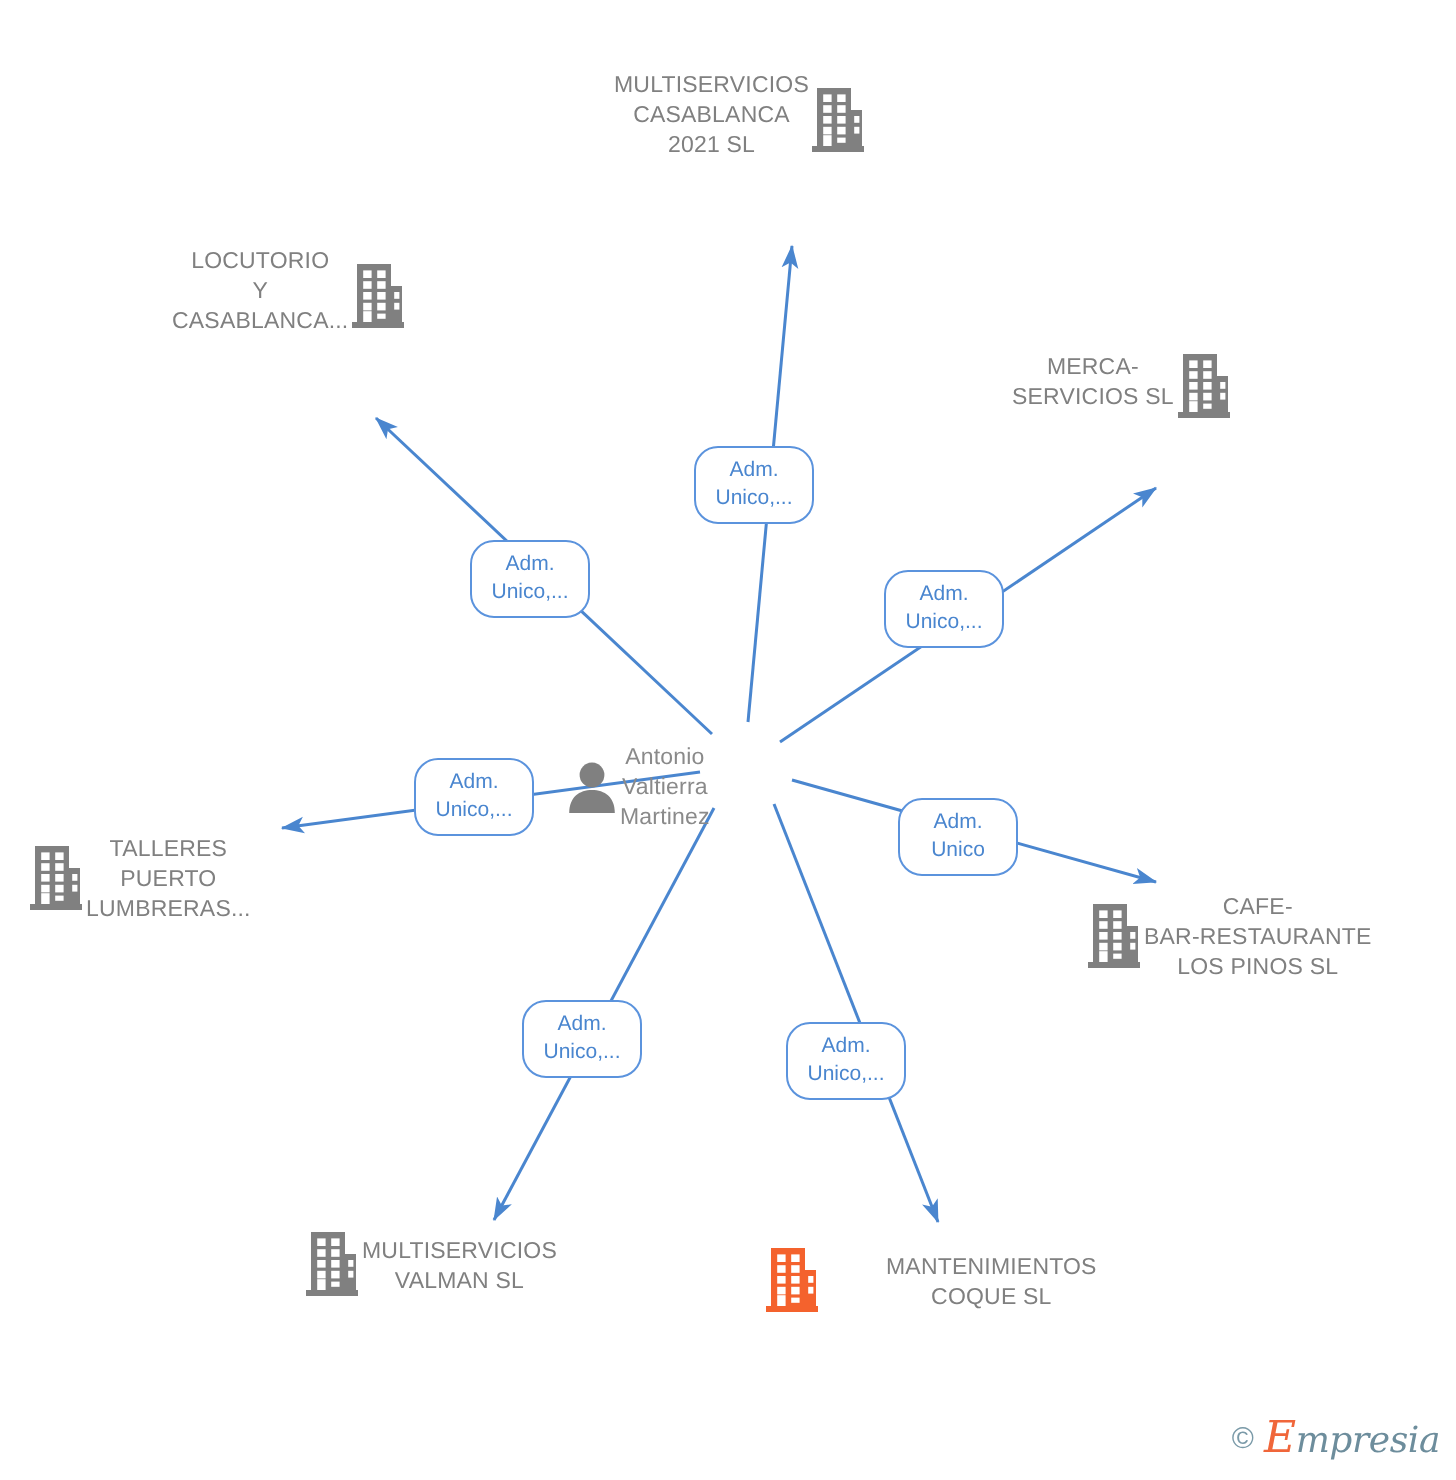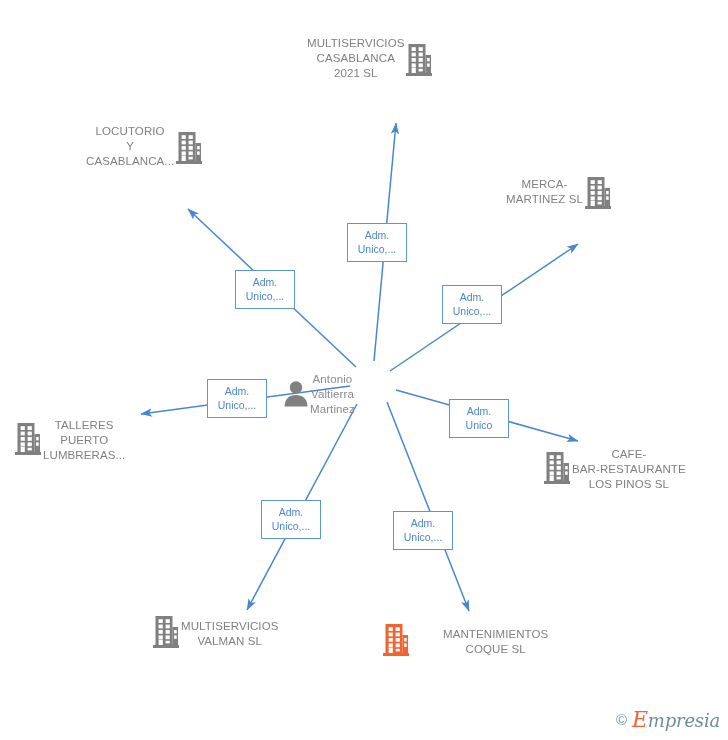--- a/index.html
+++ b/index.html
@@ -47,21 +47,21 @@
   }
   .node.label-top .node-label { margin-bottom: 3px; }
   .node.label-bottom .node-label { margin-top: 3px; }
   .bldg-icon { display: block; }
   .person-icon { display: block; }
   .center-node .node-label { color: #8a8a8a; }
 
   .edge-label {
     position: absolute;
     border: 1.6px solid #5b93dd;
-    border-radius: 0;
+    border-radius: 12px;
     background: #ffffff;
     color: #4a86cf;
     font-size: 10.5px;
     line-height: 14px;
     text-align: center;
     padding: 4px 8px 5px 8px;
     white-space: pre-line;
     margin-left: -36px;
     margin-top: -18px;
     min-width: 42px;
@@ -170,21 +170,21 @@
           <rect x="7.6" y="20.4" width="4.2" height="3.8" fill="#ffffff"></rect>
           <rect x="14.6" y="20.4" width="4.2" height="3.8" fill="#ffffff"></rect>
           <rect x="23.1" y="15" width="2.6" height="3.4" fill="#ffffff"></rect>
           <rect x="23.1" y="20.4" width="2.6" height="3.4" fill="#ffffff"></rect>
           <rect x="7.6" y="24.6" width="4.2" height="5.4" fill="#ffffff"></rect>
           <rect x="14.6" y="25.8" width="4.2" height="2.6" fill="#ffffff"></rect>
         </svg>
       </div>
       <div class="node label-top" style="left: 596px; top: 176px;">
         <div class="node-label">MERCA-
-MARTINEZ  SL</div>
+SERVICIOS  SL</div>
         <svg width="30" height="34" viewBox="0 0 30 34" class="bldg-icon">
           <rect x="4.5" y="1" width="17" height="29" fill="#808080"></rect>
           <rect x="21.5" y="12" width="5.5" height="18" fill="#808080"></rect>
           <rect x="2" y="30" width="26" height="3" fill="#808080"></rect>
           <rect x="7.6" y="4.2" width="4.2" height="3.8" fill="#ffffff"></rect>
           <rect x="14.6" y="4.2" width="4.2" height="3.8" fill="#ffffff"></rect>
           <rect x="7.6" y="9.6" width="4.2" height="3.8" fill="#ffffff"></rect>
           <rect x="14.6" y="9.6" width="4.2" height="3.8" fill="#ffffff"></rect>
           <rect x="7.6" y="15" width="4.2" height="3.8" fill="#ffffff"></rect>
           <rect x="14.6" y="15" width="4.2" height="3.8" fill="#ffffff"></rect>

